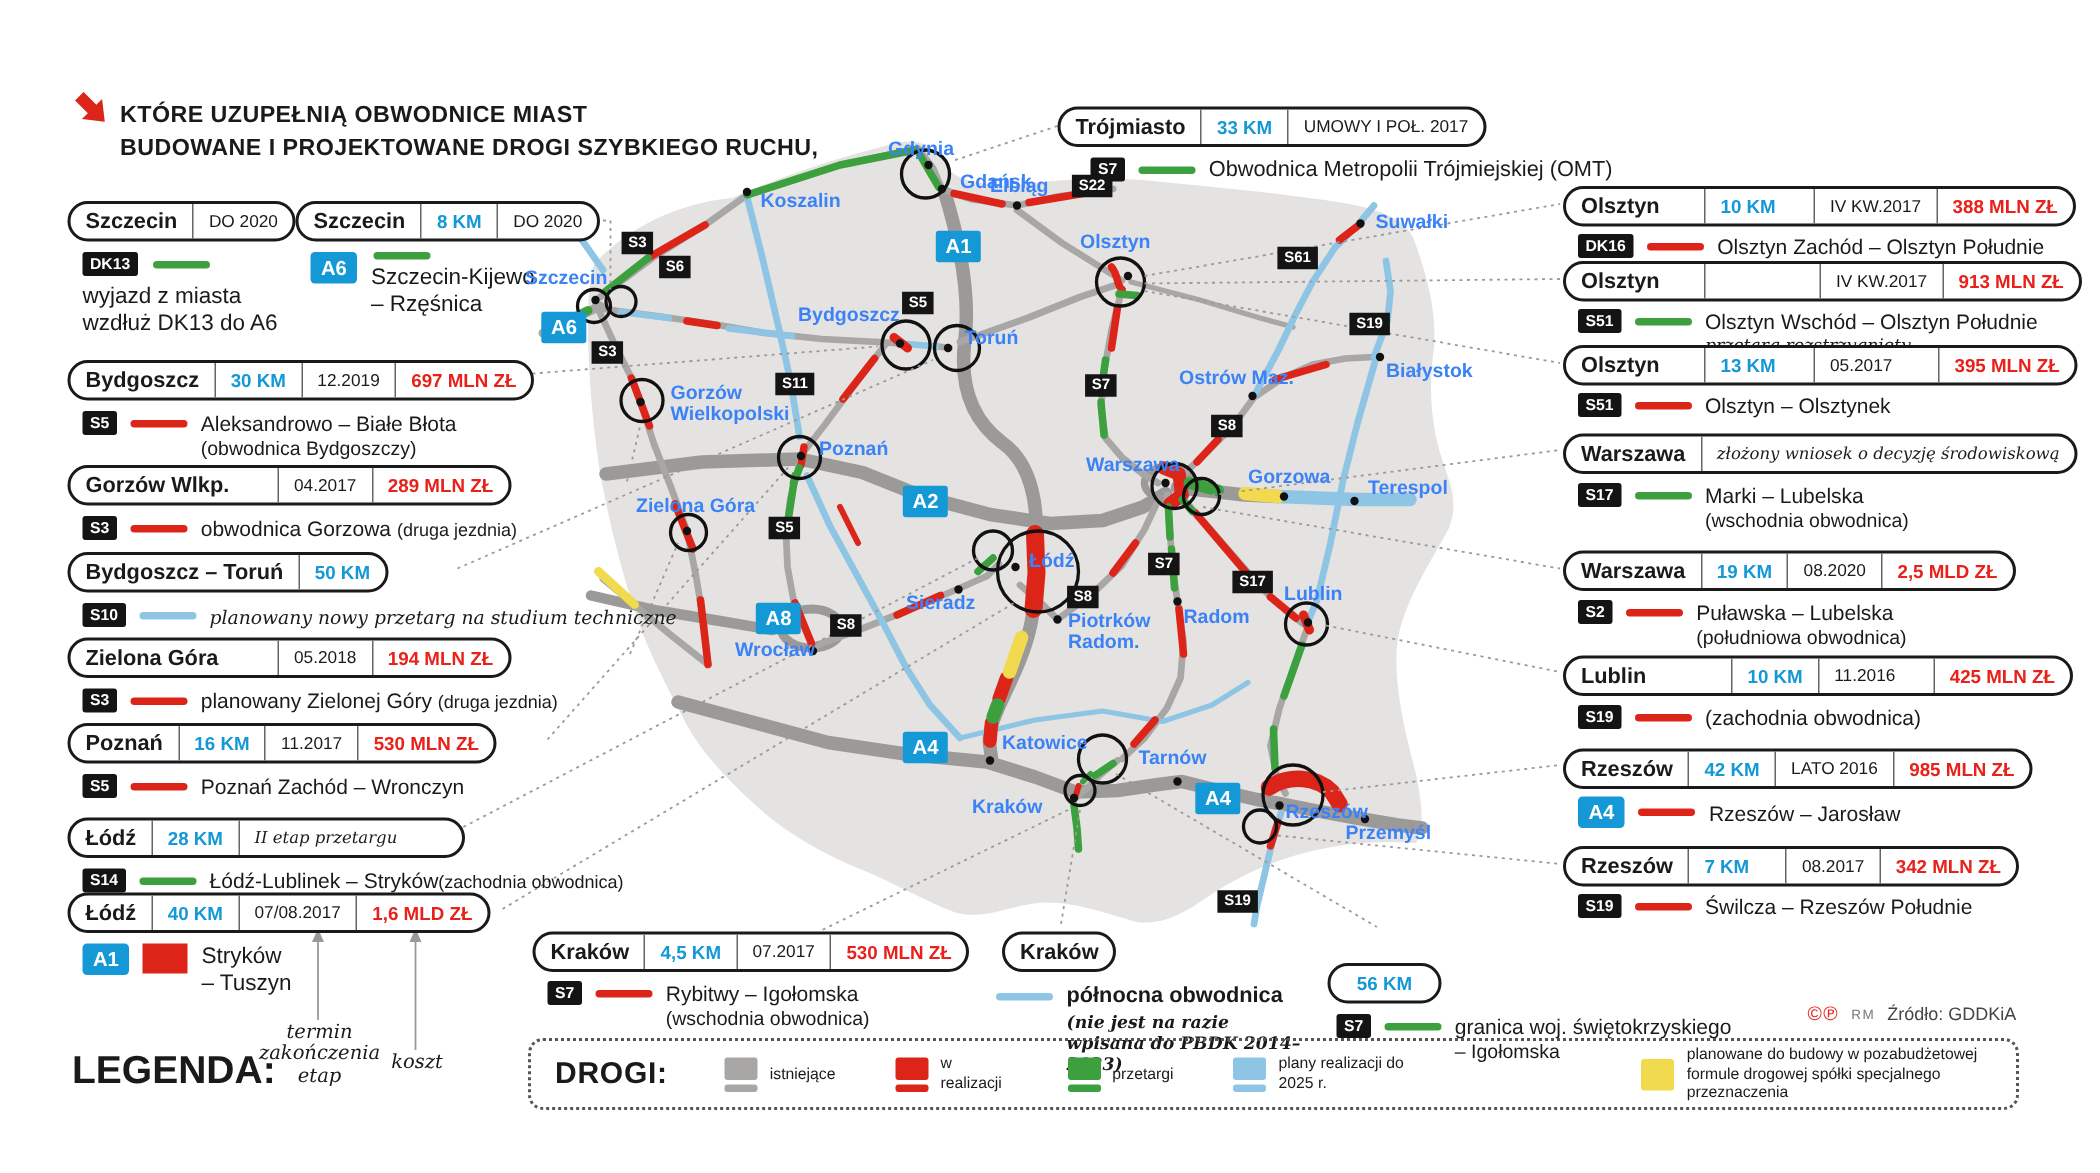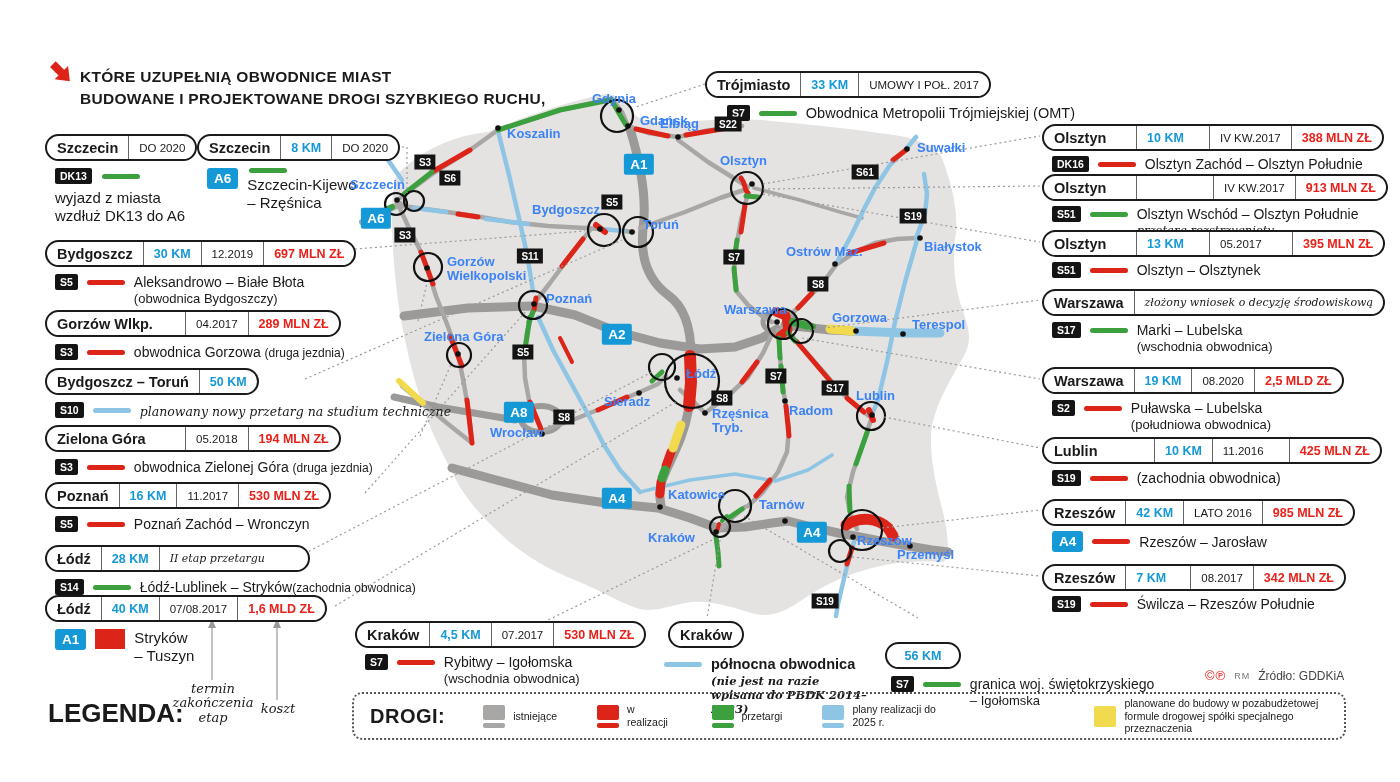--- a/index.html
+++ b/index.html
@@ -342,21 +342,21 @@
 
 <div class="callout" style="left:45px;top:425px;">
   <div class="pill">
     <span class="cell city" style="width:118px">Zielona Góra</span>
     <span class="cell date">05.2018</span>
     <span class="cell price">194 MLN ZŁ</span>
   </div>
   <div class="desc">
     <span class="badge">S3</span>
     <span class="swatch sw-red"></span>
-    <span class="dtext"><span>obwodnica Zielonej Góra</span> <span class="dsub-inline">(druga jezdnia)</span></span>
+    <span class="dtext"><span>planowany Zielonej Góry</span> <span class="dsub-inline">(druga jezdnia)</span></span>
   </div>
 </div>
 
 <div class="callout" style="left:45px;top:482px;">
   <div class="pill">
     <span class="cell city">Poznań</span>
     <span class="cell km">16 KM</span>
     <span class="cell date">11.2017</span>
     <span class="cell price">530 MLN ZŁ</span>
   </div>
@@ -585,21 +585,21 @@
 <span class="city-label" style="left:924px;top:240px;">Białystok</span>
 <span class="city-label wrap" style="left:447px;top:255px;width:92px;">Gorzów Wielkopolski</span>
 <span class="city-label" style="left:546px;top:292px;">Poznań</span>
 <span class="city-label" style="left:786px;top:245px;">Ostrów Maz.</span>
 <span class="city-label" style="left:724px;top:303px;">Warszawa</span>
 <span class="city-label" style="left:832px;top:311px;">Gorzowa</span>
 <span class="city-label" style="left:912px;top:318px;">Terespol</span>
 <span class="city-label" style="left:424px;top:330px;">Zielona Góra</span>
 <span class="city-label" style="left:686px;top:367px;">Łódź</span>
 <span class="city-label" style="left:604px;top:395px;">Sieradz</span>
-<span class="city-label wrap" style="left:712px;top:407px;width:70px;">Rzęśnica Tryb.</span>
+<span class="city-label wrap" style="left:712px;top:407px;width:70px;">Piotrków Radom.</span>
 <span class="city-label" style="left:789px;top:404px;">Radom</span>
 <span class="city-label" style="left:856px;top:389px;">Lublin</span>
 <span class="city-label" style="left:490px;top:426px;">Wrocław</span>
 <span class="city-label" style="left:668px;top:488px;">Katowice</span>
 <span class="city-label" style="left:648px;top:531px;">Kraków</span>
 <span class="city-label" style="left:759px;top:498px;">Tarnów</span>
 <span class="city-label" style="left:857px;top:534px;">Rzeszów</span>
 <span class="city-label" style="left:897px;top:548px;">Przemyśl</span>
 
 <span class="rbadge s" style="left:425px;top:162px;">S3</span>

